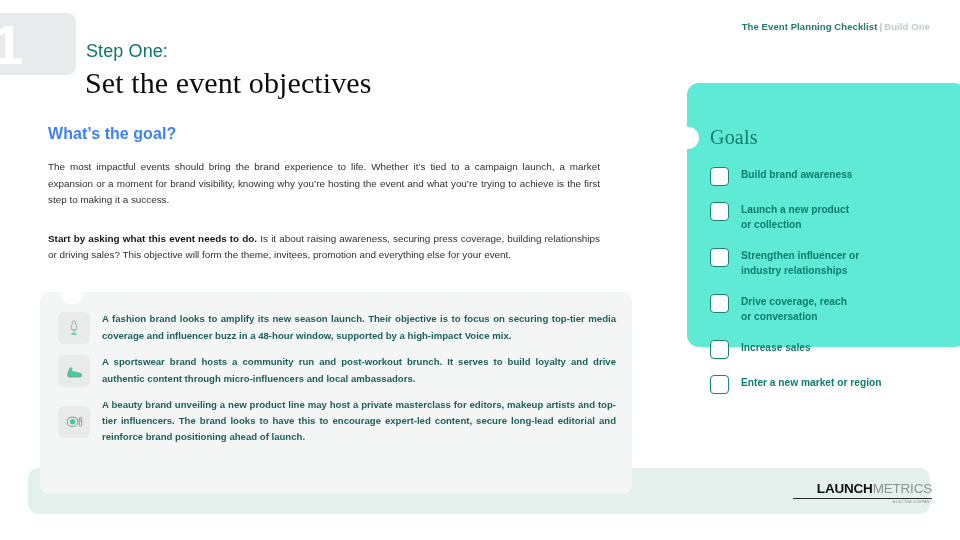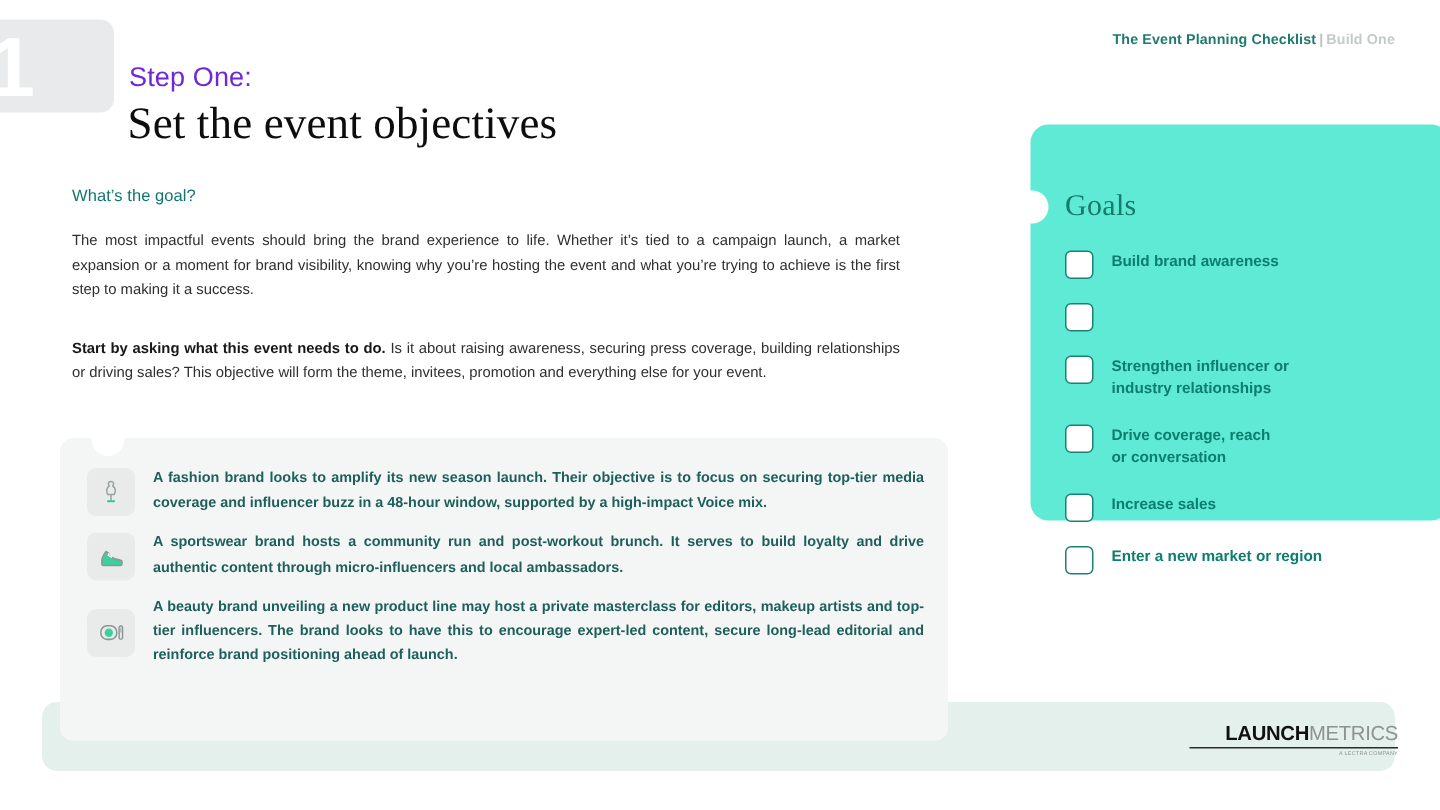--- a/index.html
+++ b/index.html
@@ -80,21 +80,21 @@
   .breadcrumb .bc-sep  { color: #b9c3c2; margin: 0 2px; }
   .breadcrumb .bc-sub  { color: #c2cbca; }
 
   
   .eyebrow {
     position: absolute;
     left: 86px;
     top: 41px;
     font-size: 18px;
     font-weight: 400;
-    color: #6d28d9;
+    color: #0f766e;
     letter-spacing: 0.1px;
     z-index: 4;
   }
   .title {
     position: absolute;
     left: 85px;
     top: 66px;
     font-family: "Liberation Serif", serif;
     font-size: 30px;
     font-weight: 400;
@@ -105,23 +105,23 @@
 
   
   .left-col {
     position: absolute;
     left: 48px;
     top: 125px;
     width: 552px;
     z-index: 4;
   }
   .subhead {
-    font-size: 11px;
-    font-weight: 400;
-    color: #0f766e;
+    font-size: 16px;
+    font-weight: 700;
+    color: #3b82f6;
     letter-spacing: 0.05px;
     margin-bottom: 16px;
   }
   .para {
     font-size: 9.9px;
     line-height: 16.6px;
     color: #2f2f2f;
     text-align: justify;
     margin-bottom: 22px;
   }
@@ -335,20 +335,22 @@
     <div class="goals-notch"></div>
     <div class="goals-title">Goals</div>
 
     <div class="goals-list">
       <div class="goal-item">
         <div class="goal-box"></div>
         <div class="goal-label">Build brand awareness</div>
       </div>
       <div class="goal-item">
         <div class="goal-box"></div>
+        <div class="goal-label">Launch a new product
+or collection</div>
       </div>
       <div class="goal-item">
         <div class="goal-box"></div>
         <div class="goal-label">Strengthen influencer or
 industry relationships</div>
       </div>
       <div class="goal-item">
         <div class="goal-box"></div>
         <div class="goal-label">Drive coverage, reach
 or conversation</div>

